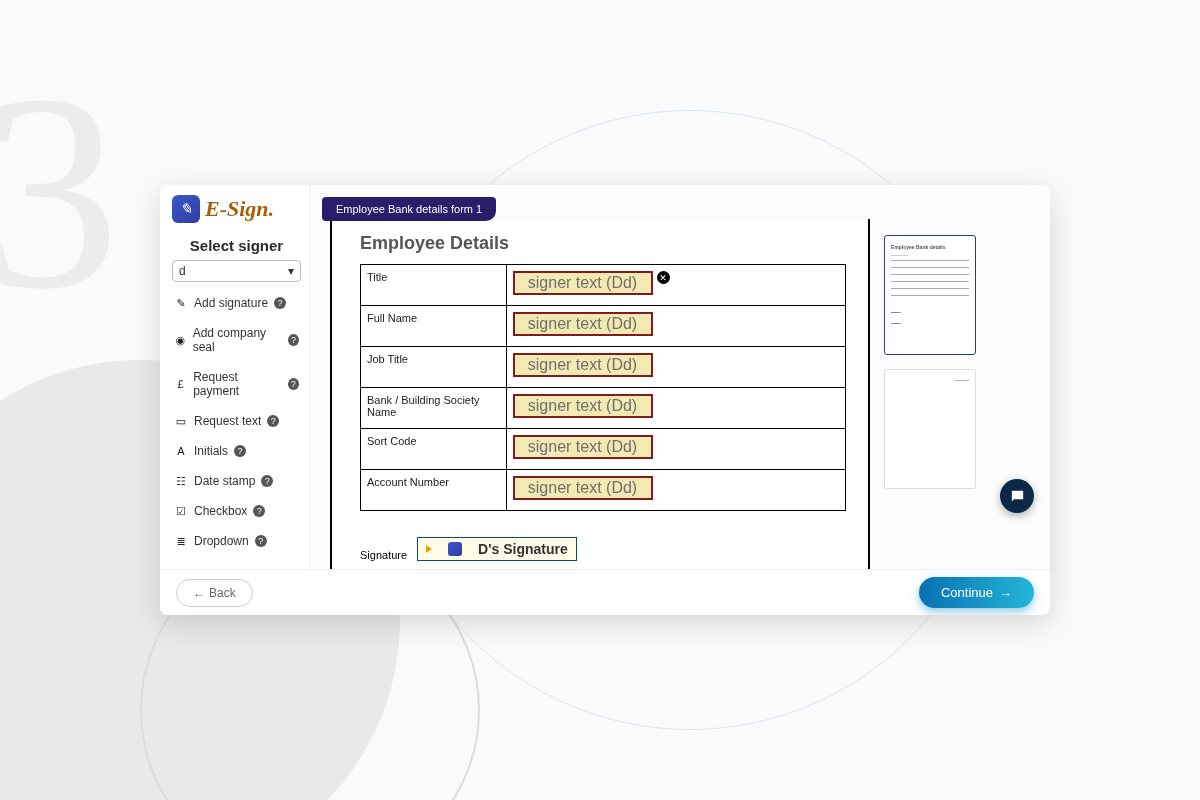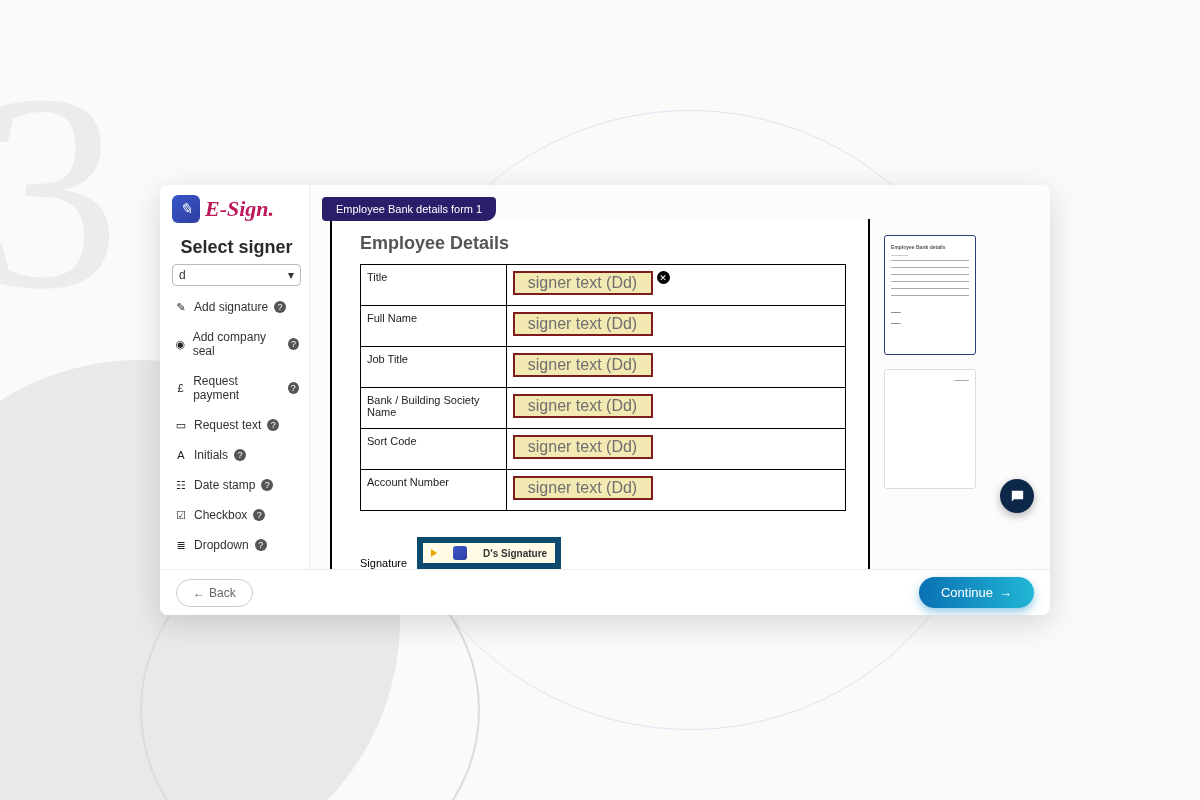--- a/index.html
+++ b/index.html
@@ -96,27 +96,27 @@
     align-items: center;
     justify-content: center;
     font-style: italic;
     font-size: 15px;
     font-family: cursive;
   }
   .logo-text {
     font-family: "Brush Script MT", cursive;
     font-size: 22px;
     font-weight: 600;
-    color: #be185d;
+    color: #a16207;
     font-style: italic;
   }
   .select-signer-label {
     text-align: center;
     font-weight: 700;
-    font-size: 18px;
+    font-size: 15px;
     color: #2a2a2a;
     margin-top: 2px;
   }
   .signer-select {
     border: 1px solid #bbb;
     border-radius: 4px;
     padding: 3px 6px;
     font-size: 12px;
     display: flex;
     justify-content: space-between;
@@ -221,27 +221,27 @@
     justify-content: center;
   }
   .sig-row {
     display: flex;
     align-items: flex-end;
     gap: 10px;
     margin-top: 26px;
     font-size: 11px;
   }
   .sig-chip {
-    border: 6px solid #0c4a6e;
+    border: 1px solid #0c4a6e;
     background: #fffbe6;
     padding: 3px 8px;
     display: inline-flex;
     align-items: center;
     gap: 16px;
-    font-size: 10px;
+    font-size: 14px;
     font-weight: 600;
     color: #333;
   }
   .sig-chip .tri {
     width: 0; height: 0;
     border-top: 4px solid transparent;
     border-bottom: 4px solid transparent;
     border-left: 6px solid #e7a600;
   }
   .sig-chip .logo-s {

